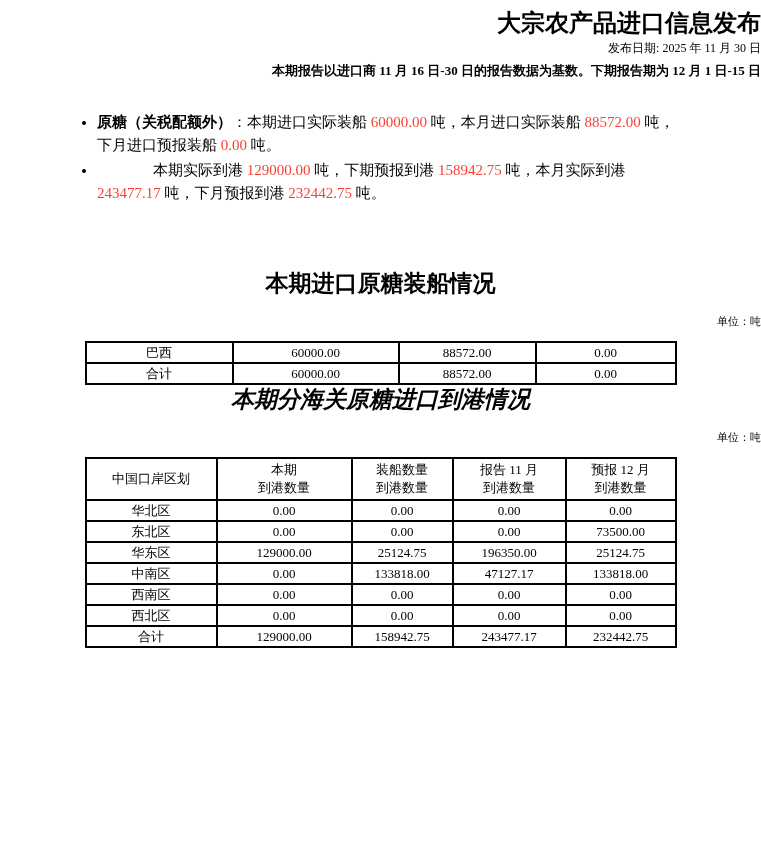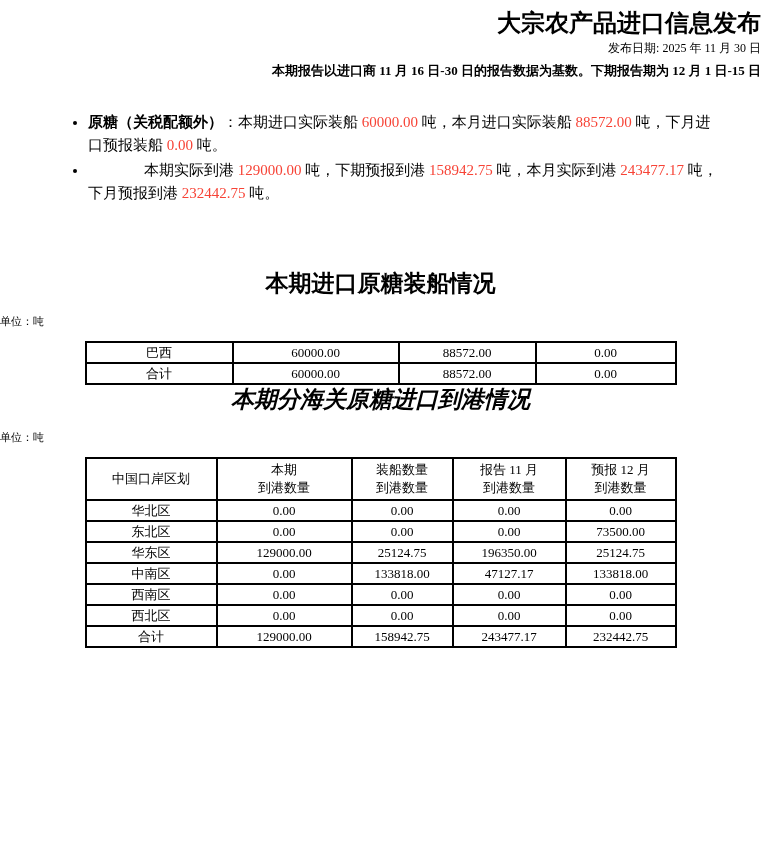--- a/index.html
+++ b/index.html
@@ -24,34 +24,34 @@
   }
   .section-heading{
     text-align:center;font-size:23px;font-weight:bold;line-height:29px;
     margin:0;
   }
   .h-summary{margin-top:42px;}
   .h-ship{margin-top:64px;}
   .h-arrival{font-style:italic;}
 
   .bullets{
-    margin:32px 0 0;
-    padding:0 36px 0 88px;
+    margin:32px 9px 0;
+    padding:0 66px 0 88px;
     list-style:disc outside;
   }
   .bullets li{
     font-size:15px;line-height:23px;margin:0 0 2px;
   }
   .bullets li.indented{text-indent:56px;}
   .bullets li.indented .seg{text-indent:0;}
   .bold-lead{font-weight:bold;}
   .red-num{color:#f74336;}
 
   .unit{
-    margin-top:16px;text-align:left;
+    margin-top:16px;text-align:right;
     font-size:11px;line-height:14px;
   }
 
   table{
     border-collapse:collapse;table-layout:fixed;
     width:590px;margin:13px auto 0;
   }
   td{
     border:2px solid #000;
     text-align:center;vertical-align:middle;

